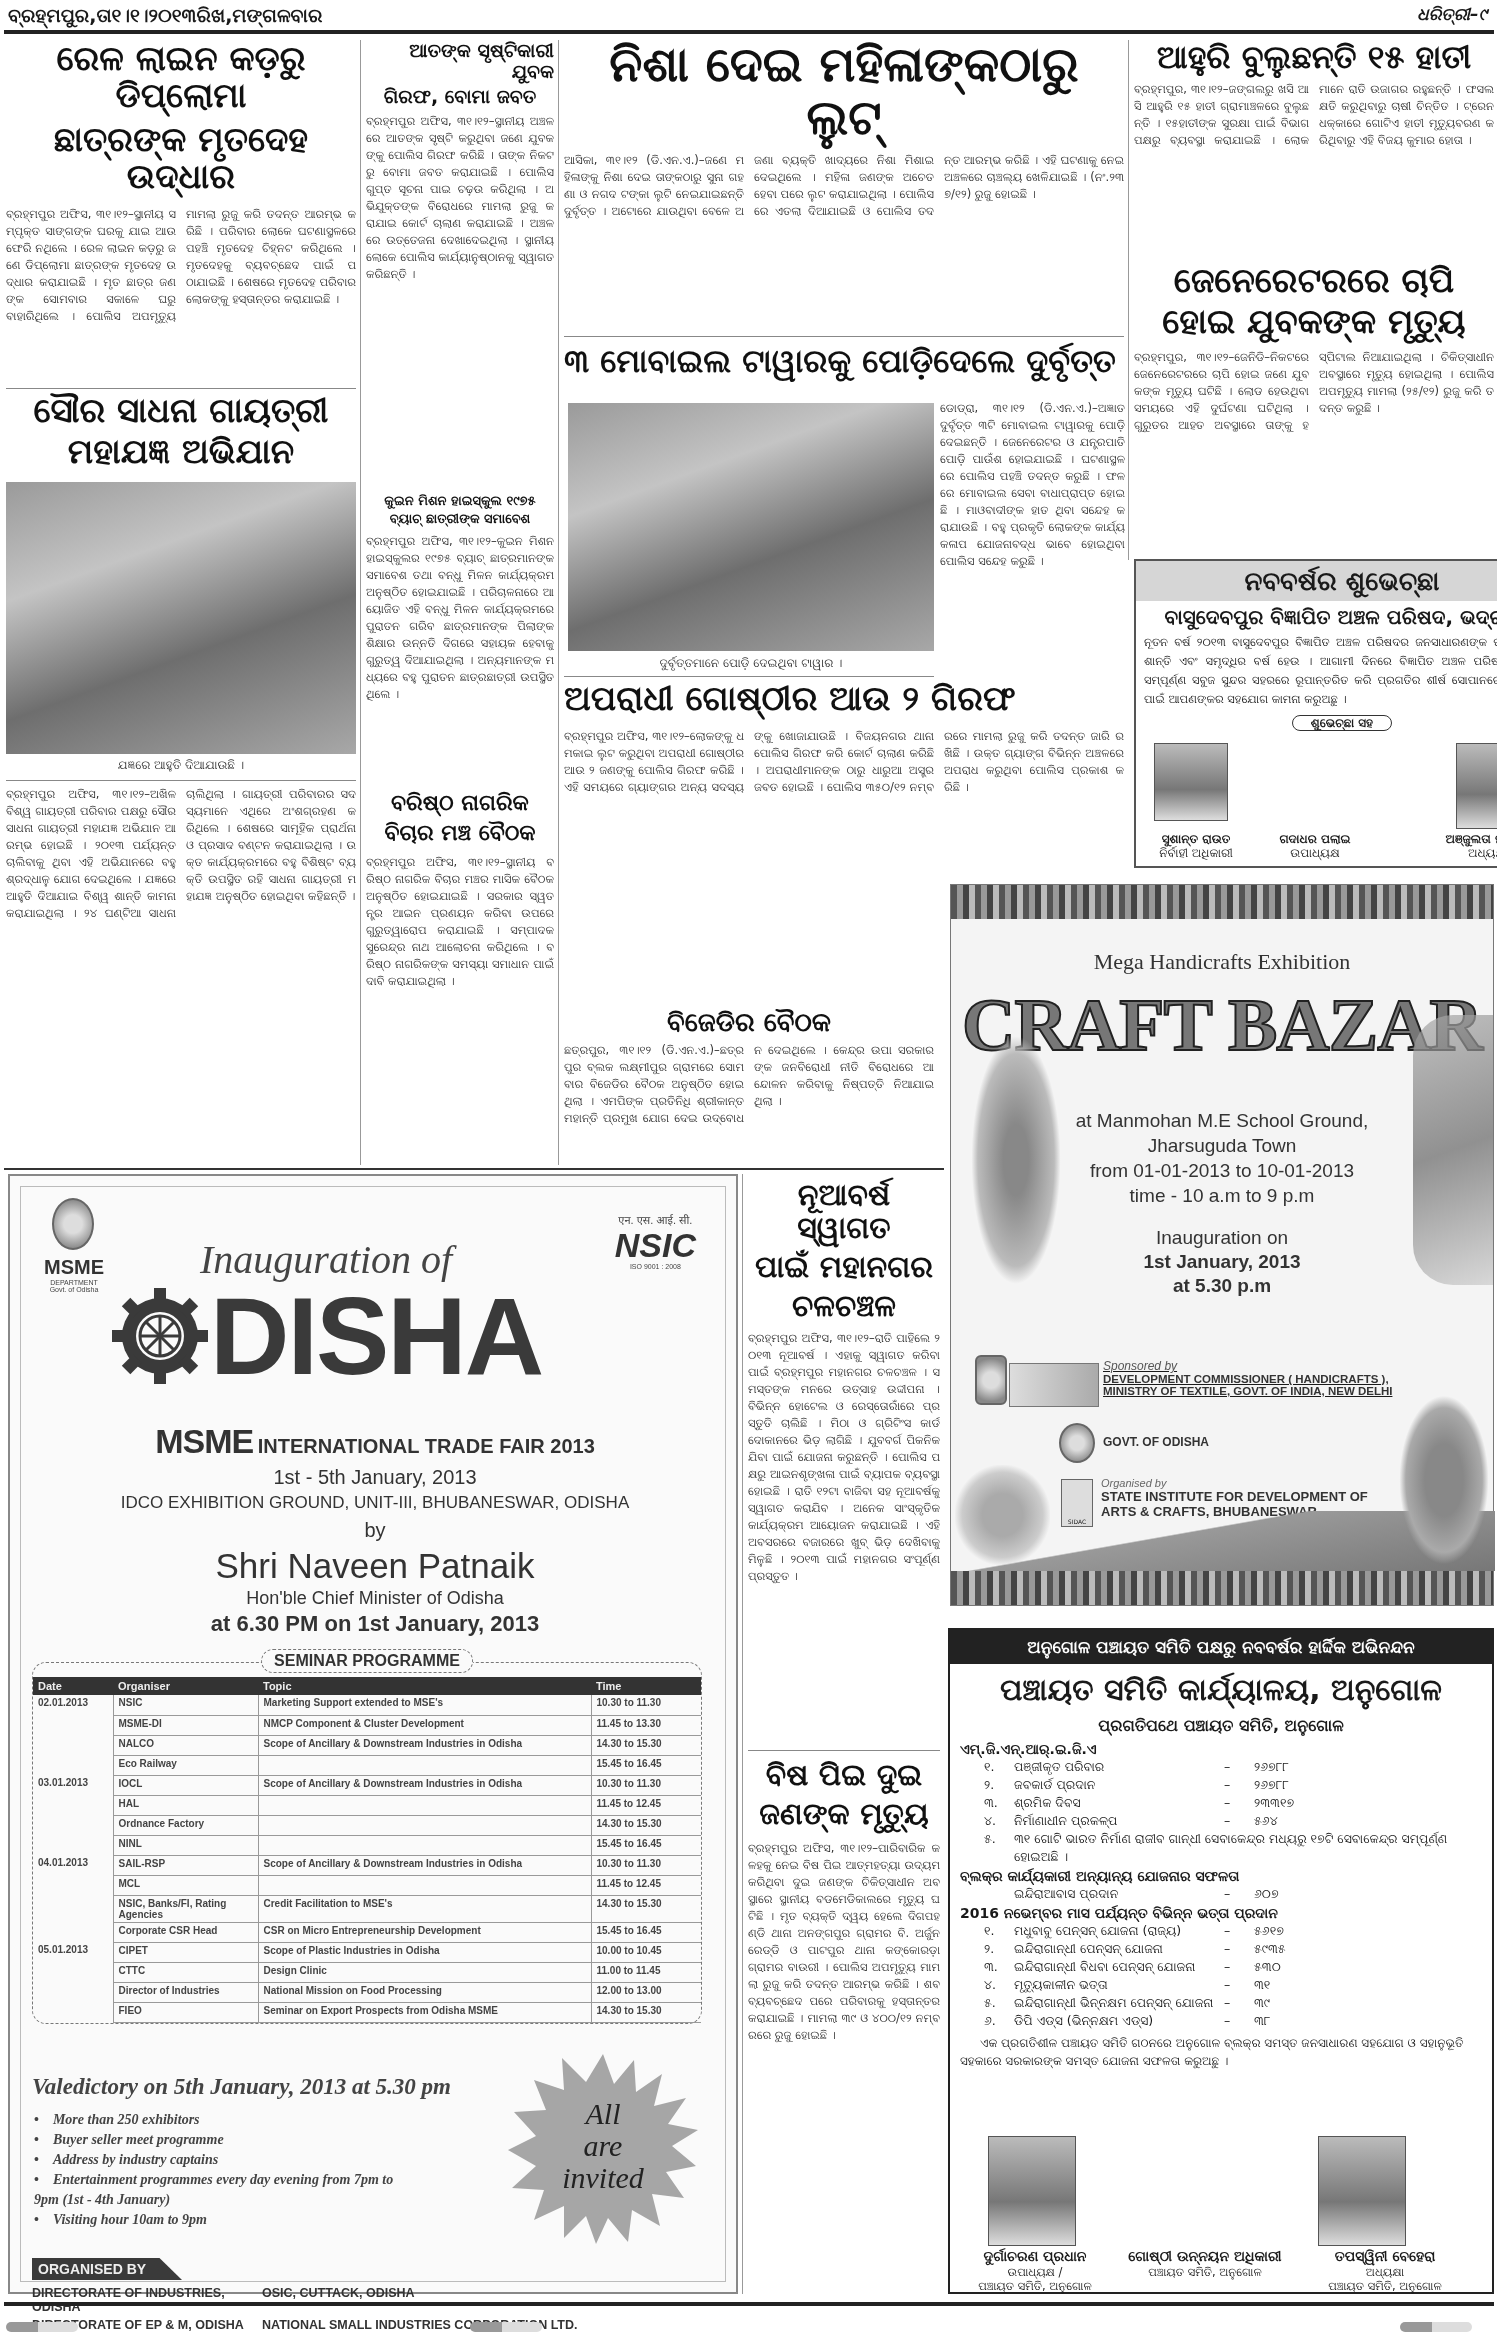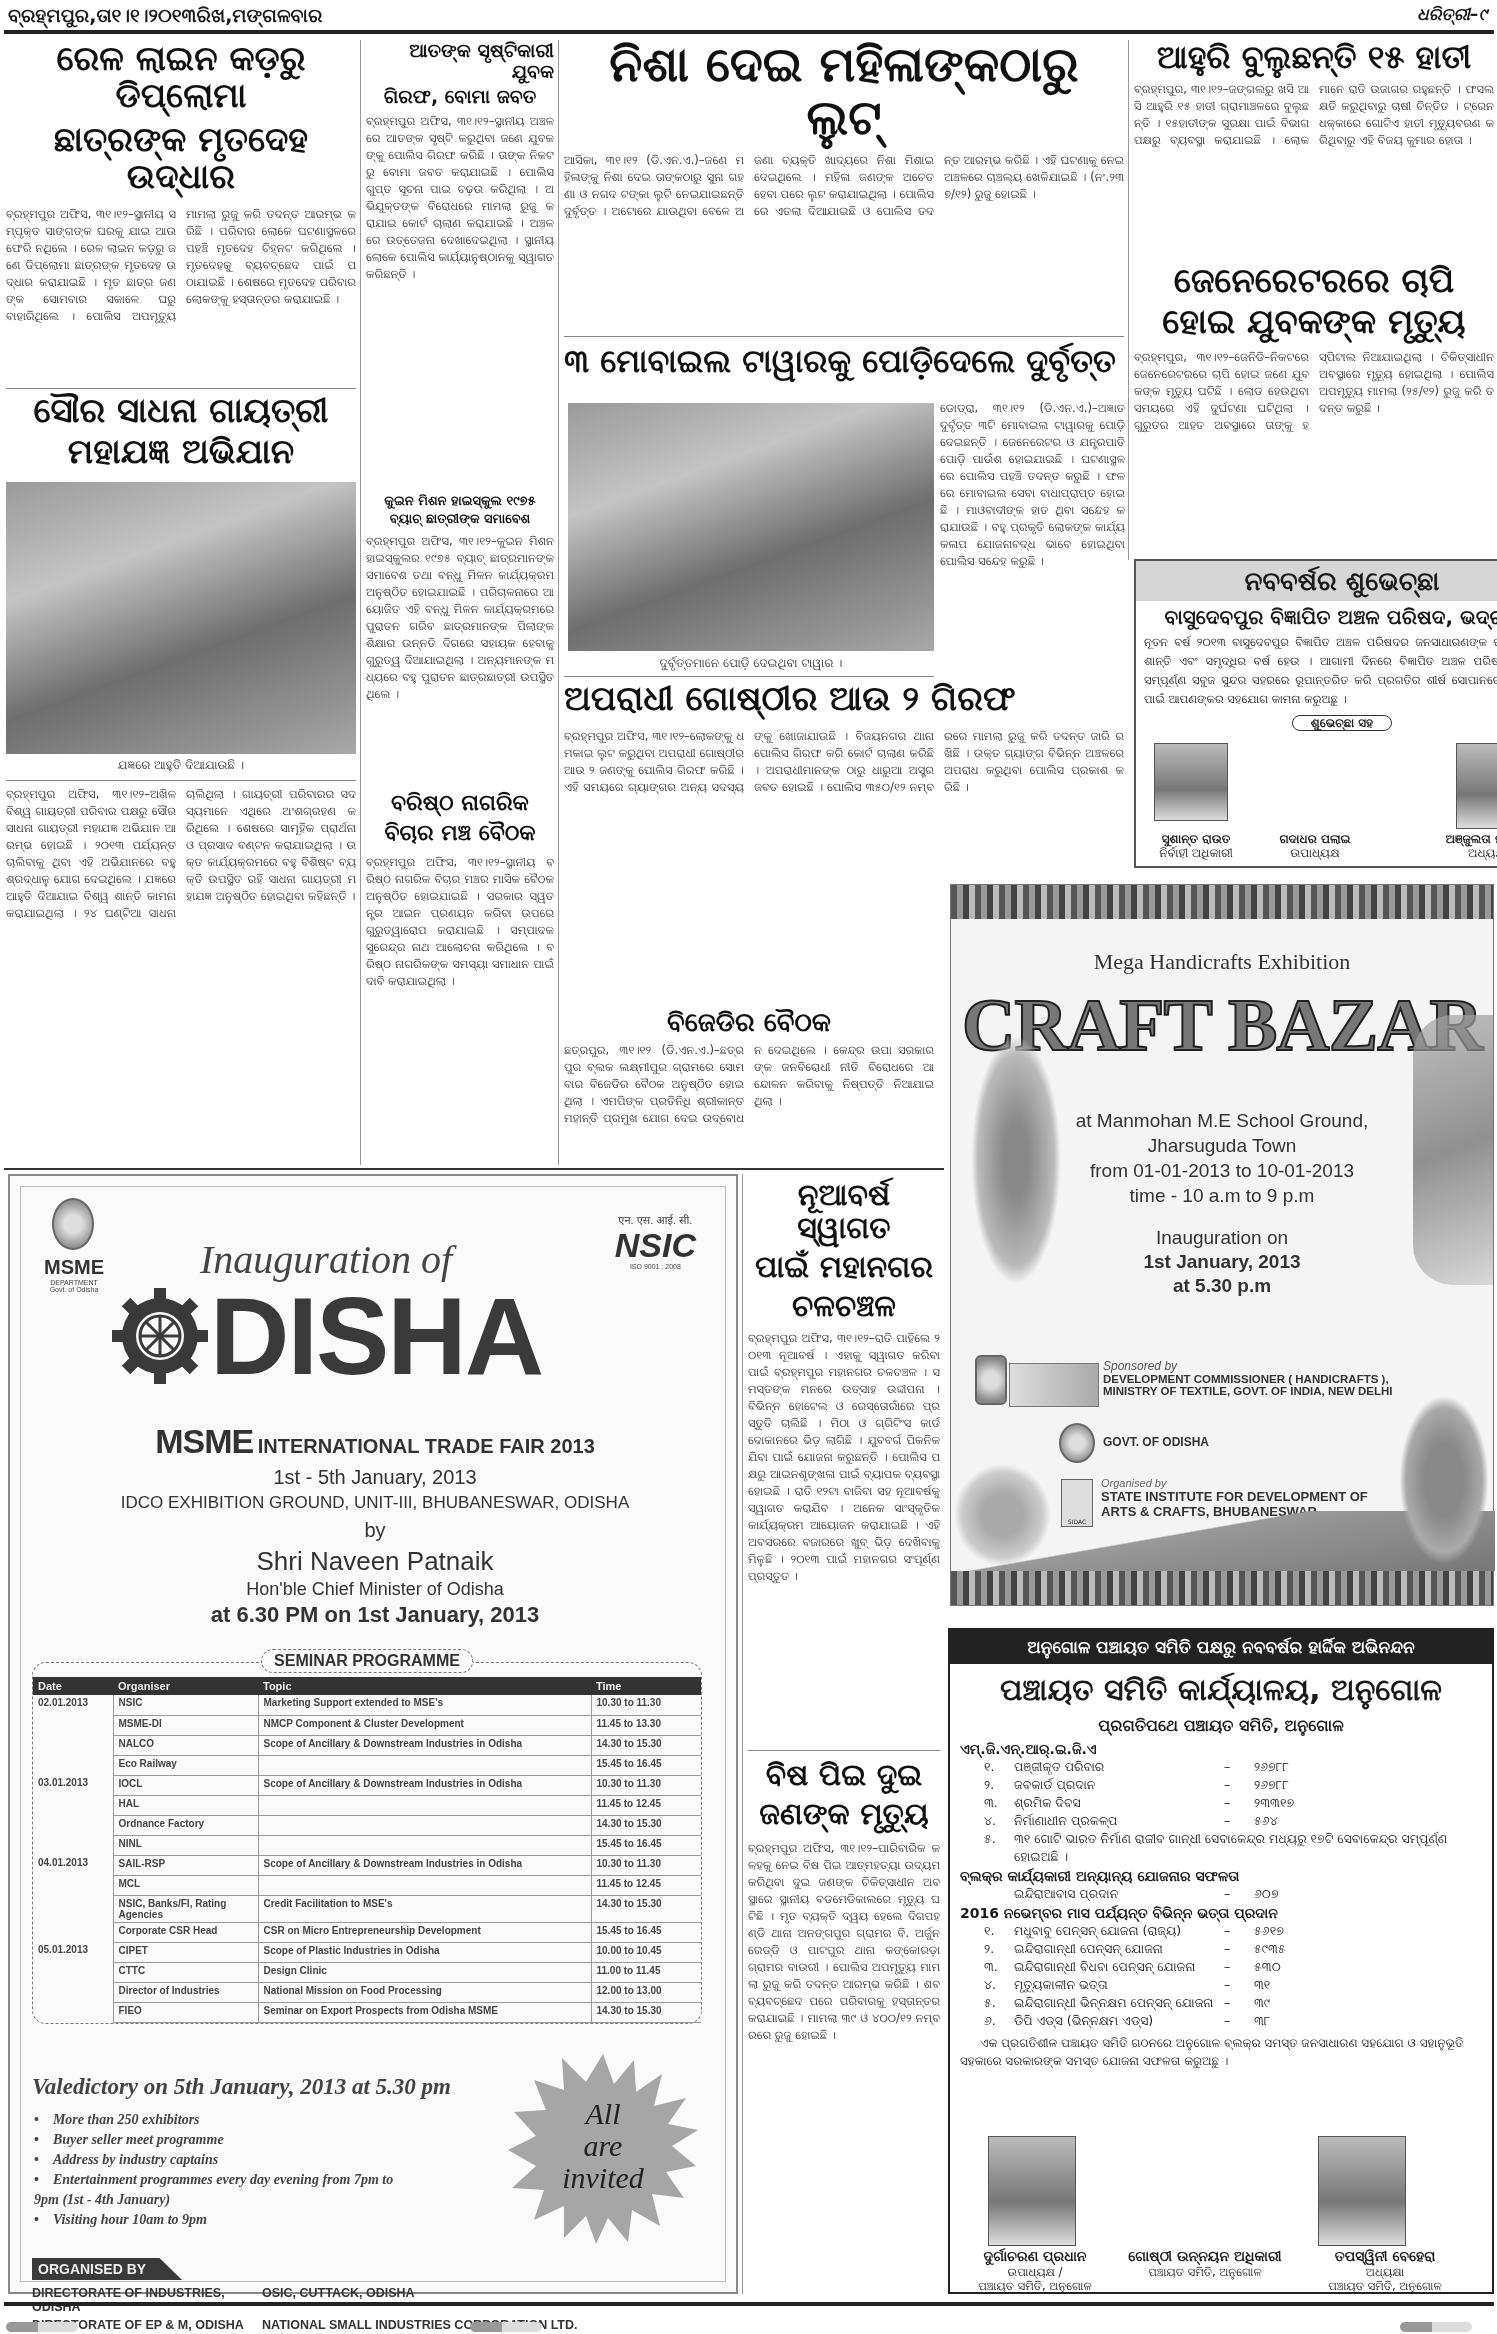--- a/index.html
+++ b/index.html
@@ -138,21 +138,21 @@
     <div>from 01-01-2013 to 10-01-2013</div>
     <div>time - 10 a.m to 9 p.m</div>
   </div>
   <div style="text-align:center;font-family:'Liberation Sans',sans-serif;font-size:19px;line-height:24px;color:#333;margin-top:18px;">
     <div>Inauguration on</div>
     <div style="font-weight:bold;">1st January, 2013</div>
     <div style="font-weight:bold;">at 5.30 p.m</div>
   </div>
   <div class="seal" style="position:absolute;left:24px;top:470px;width:32px;height:50px;border-radius:6px;"></div>
   <div style="position:absolute;left:58px;top:478px;width:90px;height:44px;border:1px solid #777;background:linear-gradient(90deg,#ddd,#aaa);"></div>
-  <div style="position:absolute;left:152px;top:474px;font-family:'Liberation Sans',sans-serif;">
+  <div style="position:absolute;left:152px;top:474px;font-family:'Liberation Sans',sans-serif;text-decoration:underline;">
     <div style="font-style:italic;font-size:12px;color:#555;">Sponsored by</div>
     <div style="font-weight:bold;font-size:11.5px;color:#333;">DEVELOPMENT COMMISSIONER ( HANDICRAFTS ),</div>
     <div style="font-weight:bold;font-size:11.5px;color:#333;">MINISTRY OF TEXTILE, GOVT. OF INDIA, NEW DELHI</div>
   </div>
   <div class="seal" style="position:absolute;left:108px;top:538px;width:36px;height:40px;"></div>
   <div style="position:absolute;left:152px;top:550px;font-family:'Liberation Sans',sans-serif;font-weight:bold;font-size:12px;color:#333;">GOVT. OF ODISHA</div>
   <div style="position:absolute;left:110px;top:594px;width:32px;height:48px;border:1px solid #666;background:#ddd;font-size:6px;text-align:center;padding-top:38px;">SIDAC</div>
   <div style="position:absolute;left:150px;top:592px;font-family:'Liberation Sans',sans-serif;">
     <div style="font-style:italic;font-size:11px;color:#666;">Organised by</div>
     <div style="font-weight:bold;font-size:13px;color:#333;">STATE INSTITUTE FOR DEVELOPMENT OF</div>
@@ -205,21 +205,21 @@
     <span style="font-family:'Liberation Sans',sans-serif;font-weight:bold;font-size:110px;color:#3a3a3a;line-height:100px;letter-spacing:-2px;">DISHA</span>
   </div>
   <div style="position:absolute;left:0;width:730px;top:246px;text-align:center;font-family:'Liberation Sans',sans-serif;color:#333;">
     <span style="font-weight:bold;font-size:34px;letter-spacing:-1px;">MSME</span>
     <span style="font-weight:bold;font-size:20px;">INTERNATIONAL TRADE FAIR 2013</span>
   </div>
   <div style="position:absolute;left:0;width:730px;top:290px;text-align:center;font-family:'Liberation Sans',sans-serif;color:#333;">
     <div style="font-size:20px;">1st - 5th January, 2013</div>
     <div style="font-size:17px;margin-top:4px;">IDCO EXHIBITION GROUND, UNIT-III, BHUBANESWAR, ODISHA</div>
     <div style="font-size:20px;margin-top:6px;">by</div>
-    <div style="font-size:26px;margin-top:4px;">Shri Naveen Patnaik</div>
+    <div style="font-size:35px;margin-top:4px;">Shri Naveen Patnaik</div>
     <div style="font-size:18px;margin-top:2px;">Hon'ble Chief Minister of Odisha</div>
     <div style="font-size:22px;font-weight:bold;margin-top:2px;">at 6.30 PM on 1st January, 2013</div>
   </div>
   <div style="position:absolute;left:22px;top:486px;width:670px;border:1px dashed #777;border-radius:14px;padding:14px 0 0 0;">
     <div style="position:absolute;left:50%;top:-14px;transform:translateX(-50%);background:#fafafa;border:1px dashed #777;border-radius:12px;padding:2px 12px;font-family:'Liberation Sans',sans-serif;font-weight:bold;font-size:16px;color:#333;">SEMINAR PROGRAMME</div>
     <table class="sem-table">
       <thead>
           <tr>
         <th style="width:80px;">Date</th>
         <th style="width:145px;">Organiser</th>

